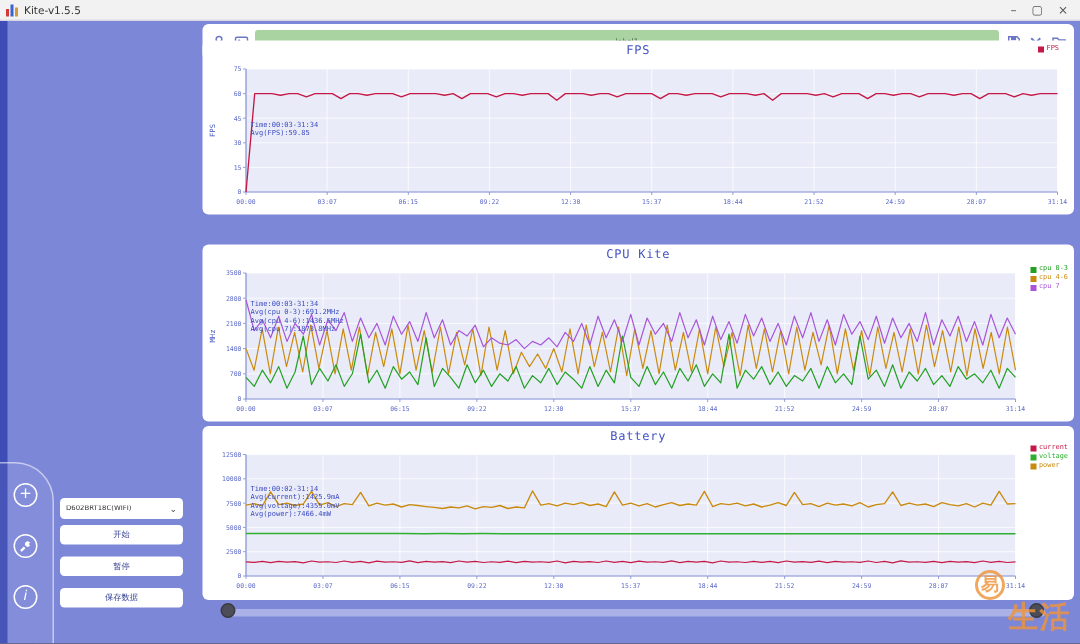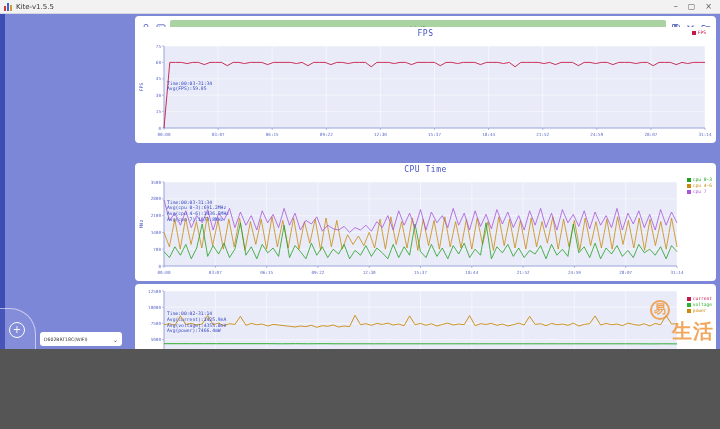--- a/index.html
+++ b/index.html
@@ -1,17 +1,17 @@
 <!DOCTYPE html>
 <html><head>
 <meta charset="utf-8">
 <style>
   html,body{margin:0;padding:0;background:#555;}
   *{box-sizing:border-box;font-family:"DejaVu Sans",sans-serif;}
-  .window{position:relative;width:720px;height:349px;background:#7d87d8;overflow:hidden;}
+  .window{position:relative;width:720px;height:429px;background:#7d87d8;overflow:hidden;}
   
   .titlebar{position:absolute;left:0;top:0;width:720px;height:14px;background:#f2f2f2;display:flex;align-items:center;padding:0 4px;border-bottom:1px solid #d8d8e4;}
   .titlebar .app-icon{display:flex;align-items:flex-end;gap:1px;height:8px;margin-right:4px;}
   .titlebar .app-icon i{display:block;width:2px;background:#d23a3a;}
   .titlebar .app-icon i:nth-child(2){background:#3a62d2;height:8px;}
   .titlebar .app-icon i:nth-child(1){height:5px;}
   .titlebar .app-icon i:nth-child(3){height:6px;background:#d29a3a;}
   .title-text{font-size:7px;color:#333;flex:1;}
   .win-controls{display:flex;gap:10px;margin-right:4px;}
   .win-controls span{font-size:8px;color:#555;line-height:10px;cursor:default;}
@@ -193,21 +193,21 @@
         <text x="567" y="96" text-anchor="middle" font-size="4.3" fill="#5f6cc7">31:14</text>
         <path d="M26 6 V88 H567" fill="none" stroke="#7f8ad0" stroke-width="0.8"></path>
         <polyline points="26.0,88.0 31.8,22.4 37.5,22.4 43.3,22.4 49.0,23.5 54.8,22.4 60.5,22.4 66.3,24.6 72.0,22.4 77.8,22.4 83.6,22.4 89.3,25.7 95.1,22.4 100.8,22.4 106.6,23.5 112.3,22.4 118.1,22.4 123.8,22.4 129.6,24.6 135.4,22.4 141.1,22.4 146.9,22.4 152.6,22.4 158.4,23.5 164.1,22.4 169.9,25.7 175.6,22.4 181.4,22.4 187.1,22.4 192.9,24.6 198.7,22.4 204.4,22.4 210.2,23.5 215.9,22.4 221.7,22.4 227.4,22.4 233.2,26.8 238.9,22.4 244.7,22.4 250.5,22.4 256.2,23.5 262.0,22.4 267.7,22.4 273.5,24.6 279.2,22.4 285.0,22.4 290.7,22.4 296.5,22.4 302.3,25.7 308.0,22.4 313.8,22.4 319.5,23.5 325.3,22.4 331.0,22.4 336.8,22.4 342.5,24.6 348.3,22.4 354.1,22.4 359.8,22.4 365.6,23.5 371.3,22.4 377.1,26.8 382.8,22.4 388.6,22.4 394.3,22.4 400.1,22.4 405.9,23.5 411.6,22.4 417.4,24.6 423.1,22.4 428.9,22.4 434.6,22.4 440.4,25.7 446.1,22.4 451.9,22.4 457.6,23.5 463.4,22.4 469.2,22.4 474.9,24.6 480.7,22.4 486.4,22.4 492.2,22.4 497.9,23.5 503.7,22.4 509.4,22.4 515.2,25.7 521.0,22.4 526.7,22.4 532.5,22.4 538.2,24.6 544.0,22.4 549.7,23.5 555.5,22.4 561.2,22.4 567.0,22.4" fill="none" stroke="#c41946" stroke-width="0.9" stroke-linejoin="round"></polyline>
         <text x="29" y="44.54" font-size="4.7" fill="#3a49c0">Time:00:03-31:34</text>
         <text x="29" y="50.14" font-size="4.7" fill="#3a49c0">Avg(FPS):59.85</text>
         <text x="5" y="47" font-size="4.8" fill="#4353c4" text-anchor="middle" transform="rotate(-90 5 47)">FPS</text>
       </svg>
   </div>
 
   <div class="card" style="top:163px;height:118px;">
-    <div class="card-title">CPU Time</div>
+    <div class="card-title">CPU Kite</div>
     <div class="legend" style="top:14px;right:4px;">
         <div class="li">
           <span class="sw" style="background: rgb(34, 160, 34);"></span>
           <span class="lt" style="color: rgb(34, 160, 34);">cpu 0-3</span>
         </div>
         <div class="li">
           <span class="sw" style="background: rgb(201, 138, 14);"></span>
           <span class="lt" style="color: rgb(201, 138, 14);">cpu 4-6</span>
         </div>
         <div class="li">
@@ -274,20 +274,21 @@
         <polyline points="26.0,24.0 31.5,44.4 36.9,37.2 42.4,49.2 47.8,34.8 53.3,51.6 58.7,39.6 64.2,46.8 69.7,33.6 75.1,54.0 80.6,37.2 86.0,44.4 91.5,32.4 96.9,51.6 102.4,36.0 107.9,49.2 113.3,39.6 118.8,54.0 124.2,34.8 129.7,46.8 135.1,38.4 140.6,51.6 146.1,32.4 151.5,49.2 157.0,37.2 162.4,54.0 167.9,44.4 173.4,48.0 178.8,40.8 184.3,55.2 189.7,49.2 195.2,52.8 200.6,54.0 206.1,50.4 211.6,56.4 217.0,51.6 222.5,54.0 227.9,49.2 233.4,55.2 238.8,45.6 244.3,51.6 249.8,39.6 255.2,54.0 260.7,34.8 266.1,49.2 271.6,37.2 277.0,51.6 282.5,33.6 288.0,54.0 293.4,36.0 298.9,46.8 304.3,39.6 309.8,51.6 315.2,32.4 320.7,49.2 326.2,37.2 331.6,54.0 337.1,34.8 342.5,50.4 348.0,38.4 353.4,52.8 358.9,33.6 364.4,48.0 369.8,36.0 375.3,51.6 380.7,39.6 386.2,54.0 391.6,34.8 397.1,49.2 402.6,32.4 408.0,51.6 413.5,37.2 418.9,54.0 424.4,33.6 429.9,46.8 435.3,38.4 440.8,50.4 446.2,34.8 451.7,52.8 457.1,36.0 462.6,49.2 468.1,39.6 473.5,51.6 479.0,32.4 484.4,54.0 489.9,37.2 495.3,48.0 500.8,34.8 506.3,51.6 511.7,38.4 517.2,54.0 522.6,33.6 528.1,49.2 533.5,36.0 539.0,46.8" fill="none" stroke="#a855d8" stroke-width="0.8" stroke-linejoin="round"></polyline>
         <text x="29" y="27.84" font-size="4.7" fill="#3a49c0">Time:00:03-31:34</text>
         <text x="29" y="33.44" font-size="4.7" fill="#3a49c0">Avg(cpu 0-3):691.2MHz</text>
         <text x="29" y="39.04" font-size="4.7" fill="#3a49c0">Avg(cpu 4-6):1436.5MHz</text>
         <text x="29" y="44.64" font-size="4.7" fill="#3a49c0">Avg(cpu 7):1873.8MHz</text>
         <text x="5" y="48" font-size="4.8" fill="#4353c4" text-anchor="middle" transform="rotate(-90 5 48)">MHz</text>
       </svg>
   </div>
 
   <div class="card" style="top:284px;height:116px;">
+    <div class="card-title">Battery</div>
     <div class="legend" style="top:12px;right:4px;">
         <div class="li">
           <span class="sw" style="background: rgb(196, 25, 70);"></span>
           <span class="lt" style="color: rgb(196, 25, 70);">current</span>
         </div>
         <div class="li">
           <span class="sw" style="background: rgb(47, 174, 47);"></span>
           <span class="lt" style="color: rgb(47, 174, 47);">voltage</span>
         </div>
         <div class="li">

